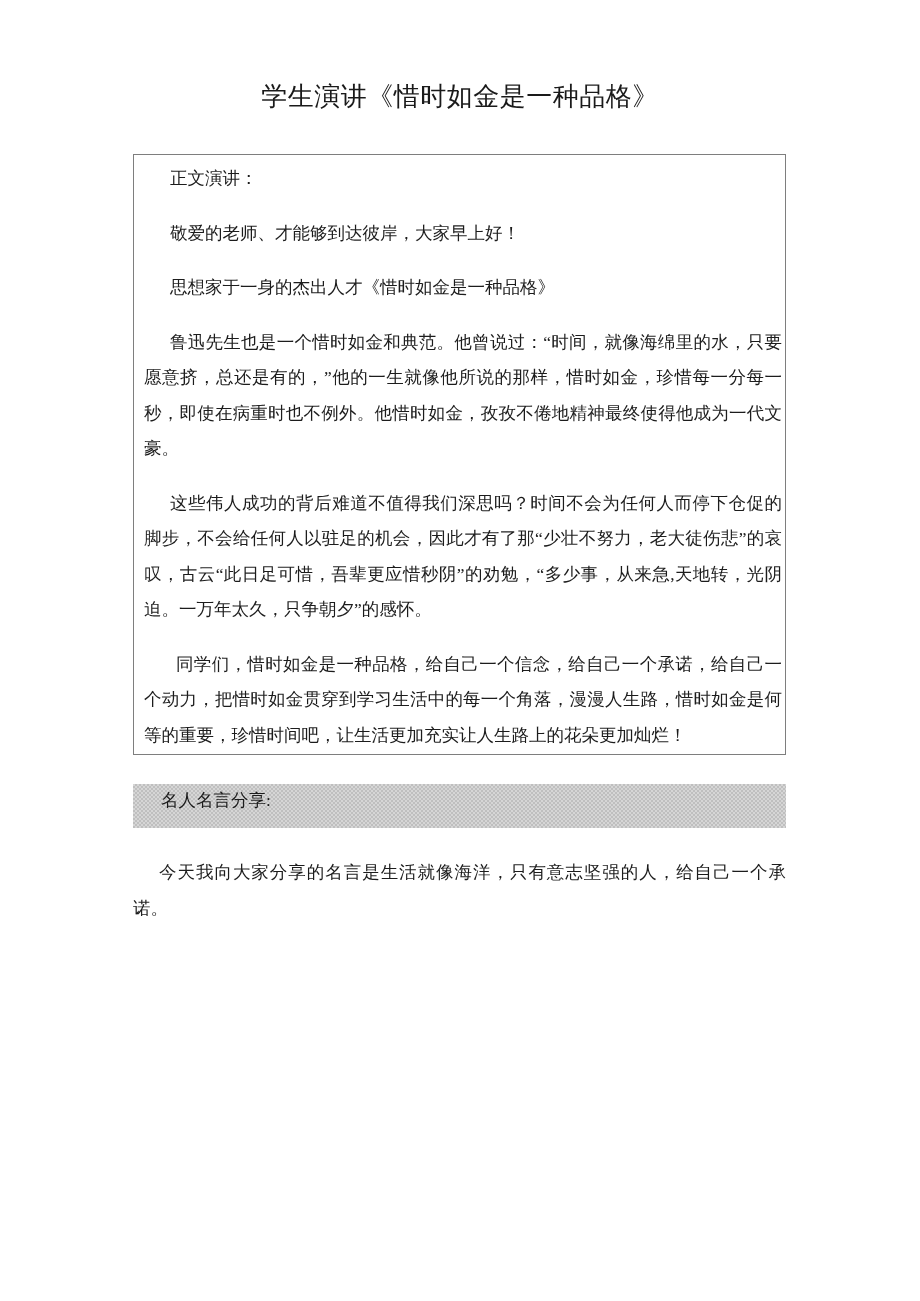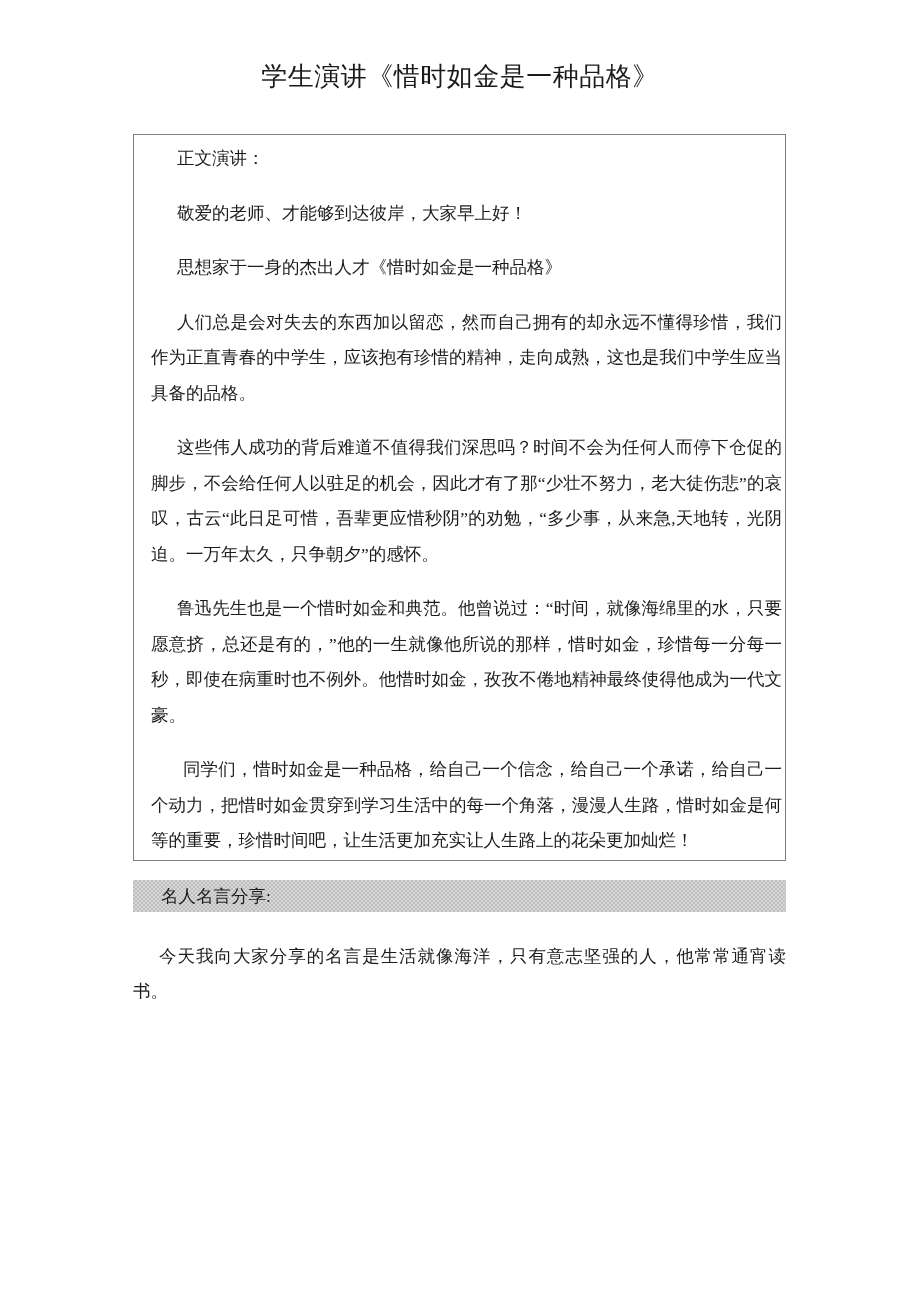--- a/index.html
+++ b/index.html
@@ -15,56 +15,56 @@
     overflow: hidden;
   }
   .page {
     position: relative;
     width: 920px;
     height: 1301px;
     background: #ffffff;
   }
   .doc-title {
     margin: 0;
-    padding-top: 60px;
+    padding-top: 80px;
     font-size: 26px;
     font-weight: 400;
     line-height: 34px;
     text-align: center;
     color: #1a1a1a;
     letter-spacing: 0.5px;
   }
   .content-col {
     margin-left: 133px;
     width: 653px;
   }
   .speech-box {
     margin-top: 40px;
     border: 1px solid #7e7e7e;
-    padding: 6px 3px 1px 17px;
+    padding: 6px 3px 1px 10px;
     box-sizing: border-box;
     background: #ffffff;
   }
   .speech-box p {
     margin: 0 0 19px 0;
     font-size: 17.5px;
     line-height: 35.5px;
     text-align: justify;
     text-indent: 26px;
     color: #1c1c1c;
   }
   .speech-box p.extra-indent {
     text-indent: 32px;
   }
   .speech-box p:last-child {
     margin-bottom: 0;
   }
   .section-bar {
-    margin-top: 19px;
-    height: 32px;
+    margin-top: 29px;
+    height: 44px;
     line-height: 32px;
     padding-left: 28px;
     font-size: 17.5px;
     color: #1c1c1c;
     background-color: #d6d6d6;
     background-image:
       linear-gradient(45deg, #bfbfbf 25%, transparent 25%, transparent 75%, #bfbfbf 75%),
       linear-gradient(45deg, #bfbfbf 25%, transparent 25%, transparent 75%, #bfbfbf 75%);
     background-position: 0 0, 2px 2px;
     background-size: 4px 4px;
@@ -84,27 +84,26 @@
 <div class="page">
 
   <h1 class="doc-title">学生演讲《惜时如金是一种品格》</h1>
 
   <div class="content-col">
 
     <div class="speech-box">
       <p>正文演讲：</p>
       <p>敬爱的老师、才能够到达彼岸，大家早上好！</p>
       <p>思想家于一身的杰出人才《惜时如金是一种品格》</p>
-      <p>人们总是会对失去的东西加以留恋，然而自己拥有的却永远不懂得珍惜，我们作为正直青春的中学生，应该抱有珍惜的精神，走向成熟，这也是我们中学生应当具备的品格。</p>
+      <p>鲁迅先生也是一个惜时如金和典范。他曾说过：“时间，就像海绵里的水，只要愿意挤，总还是有的，”他的一生就像他所说的那样，惜时如金，珍惜每一分每一秒，即使在病重时也不例外。他惜时如金，孜孜不倦地精神最终使得他成为一代文豪。</p>
       <p>这些伟人成功的背后难道不值得我们深思吗？时间不会为任何人而停下仓促的脚步，不会给任何人以驻足的机会，因此才有了那“少壮不努力，老大徒伤悲”的哀叹，古云“此日足可惜，吾辈更应惜秒阴”的劝勉，“多少事，从来急,天地转，光阴迫。一万年太久，只争朝夕”的感怀。</p>
-      <p>鲁迅先生也是一个惜时如金和典范。他曾说过：“时间，就像海绵里的水，只要愿意挤，总还是有的，”他的一生就像他所说的那样，惜时如金，珍惜每一分每一秒，即使在病重时也不例外。他惜时如金，孜孜不倦地精神最终使得他成为一代文豪。</p>
       <p class="extra-indent">同学们，惜时如金是一种品格，给自己一个信念，给自己一个承诺，给自己一个动力，把惜时如金贯穿到学习生活中的每一个角落，漫漫人生路，惜时如金是何等的重要，珍惜时间吧，让生活更加充实让人生路上的花朵更加灿烂！</p>
     </div>
 
     <div class="section-bar">
       <span>名人名言分享:</span>
     </div>
 
-    <p class="quote-body">今天我向大家分享的名言是生活就像海洋，只有意志坚强的人，他常常通宵读书。</p>
+    <p class="quote-body">今天我向大家分享的名言是生活就像海洋，只有意志坚强的人，给自己一个承诺。</p>
 
   </div>
 
 </div>
 
 </body></html>

